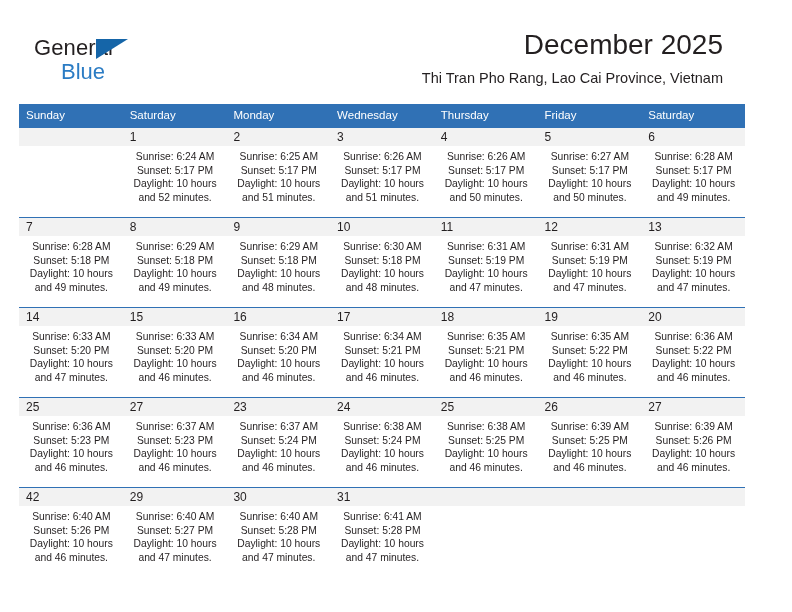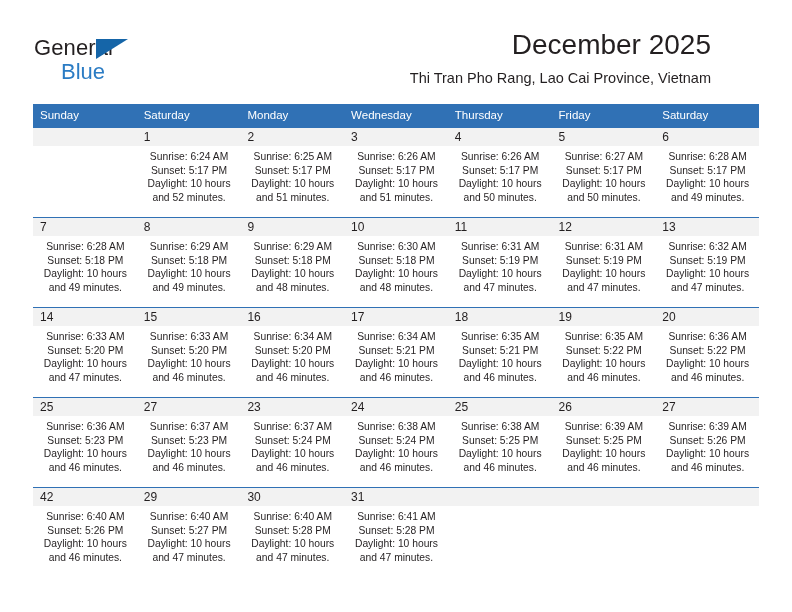--- a/index.html
+++ b/index.html
@@ -58,21 +58,21 @@
     left: 62px;
     top: 3px;
     width: 0;
     height: 0;
     border-left: 32px solid #1565a8;
     border-bottom: 20px solid transparent;
   }
 
   .title-block {
     position: absolute;
-    right: 12px;
+    right: 0;
     top: 0;
     text-align: right;
   }
   .cal-title {
     font-size: 28px;
     line-height: 34px;
     color: #231f20;
     font-weight: normal;
     margin: 0;
     white-space: nowrap;
@@ -82,21 +82,21 @@
     line-height: 20px;
     color: #231f20;
     margin: 6px 0 16px 0;
     white-space: nowrap;
     font-weight: normal;
   }
 
   
   .calendar {
     position: absolute;
-    left: 33px;
+    left: 19px;
     top: 104px;
     width: 726px;
   }
   table.cal {
     border-collapse: collapse;
     table-layout: fixed;
     width: 726px;
   }
   table.cal col { width: 103.71px; }
 

